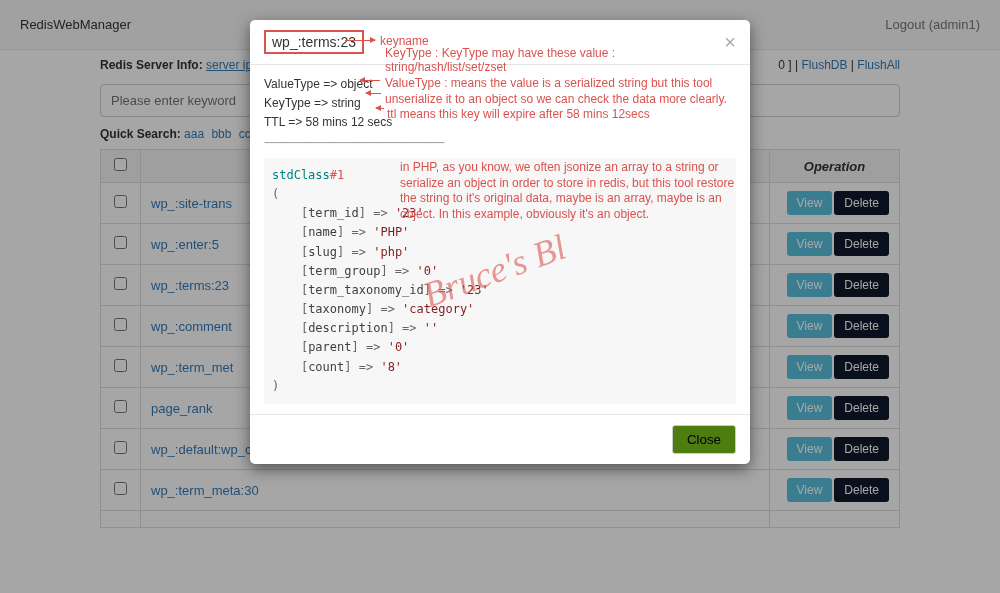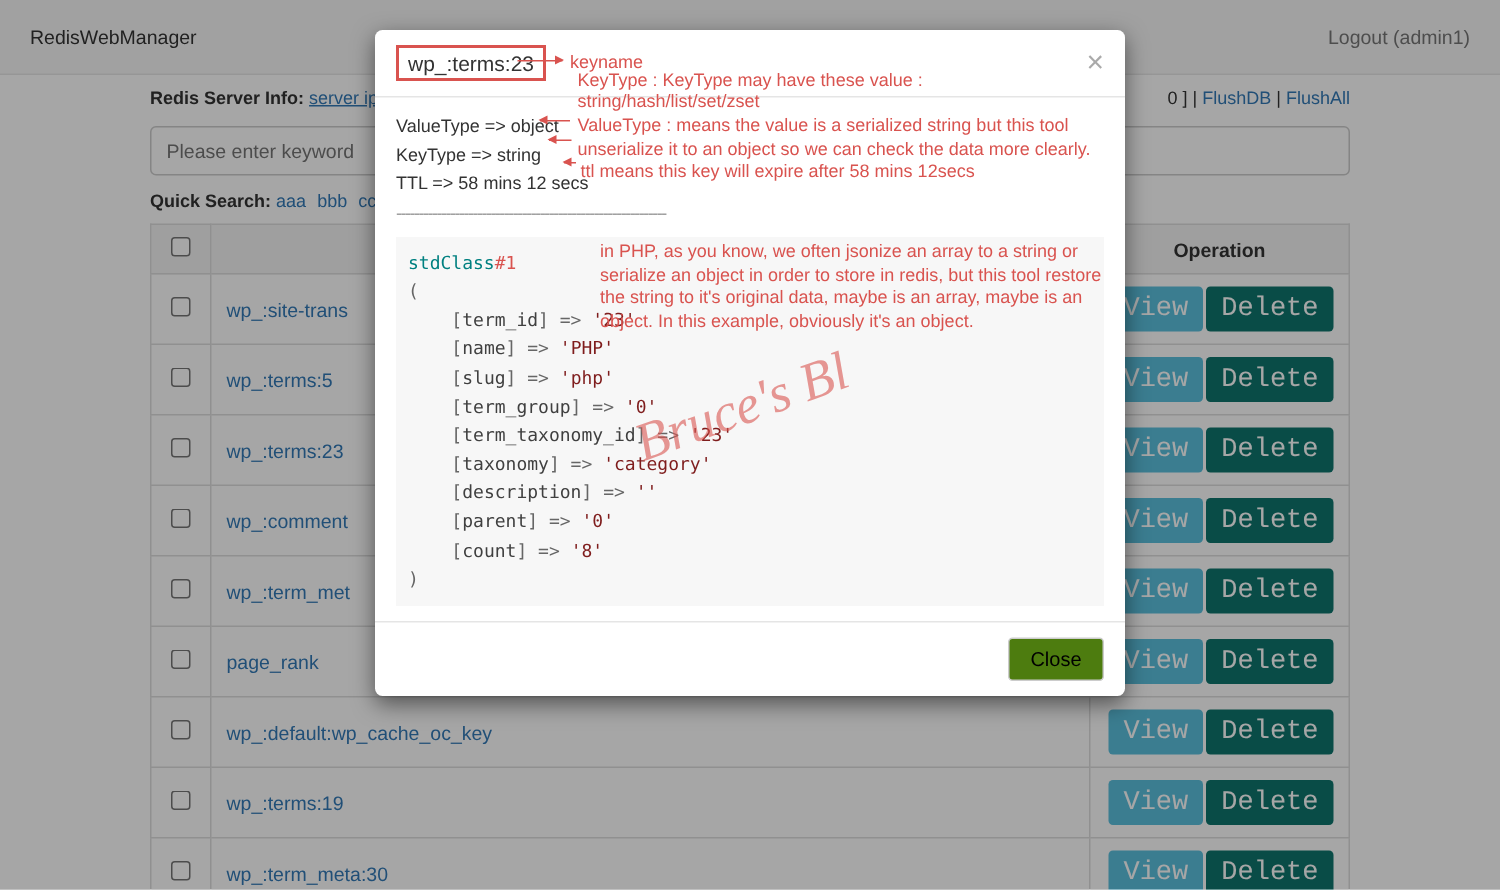--- a/index.html
+++ b/index.html
@@ -18,28 +18,28 @@
     .search-box { margin: 4px 0; }
     .search-box input { width: 100%; padding: 8px 10px; border: 1px solid #ccc; border-radius: 4px; font-size: 13px; color: #999; }
     
     .quick-search { padding: 6px 0; font-size: 12px; }
     .quick-search b { font-weight: bold; }
     .quick-search a { color: #337ab7; text-decoration: none; margin-right: 4px; }
     
     table { width: 100%; border-collapse: collapse; margin-top: 2px; }
     th, td { border: 1px solid #ddd; padding: 8px 10px; text-align: left; font-size: 13px; }
     th { background: #f5f5f5; font-weight: bold; }
-    th.op { width: 130px; text-align: center; }
+    th.op { width: 130px; text-align: center; font-style: italic; }
     th.chk, td.chk { width: 40px; text-align: center; }
     td.key a { color: #337ab7; text-decoration: none; }
     td.op { text-align: right; white-space: nowrap; }
     
-    .btn { display: inline-block; padding: 5px 10px; border-radius: 3px; color: #fff; font-size: 18px; border: none; cursor: pointer; margin-left: 2px; font-family: Liberation Mono, monospace; }
+    .btn { display: inline-block; padding: 5px 10px; border-radius: 3px; color: #fff; font-size: 12px; border: none; cursor: pointer; margin-left: 2px; }
     .btn-view { background: #5bc0de; }
-    .btn-del { background: #0f766e; }
+    .btn-del { background: #0f172a; }
     
     .overlay { position: absolute; inset: 0; background: rgba(0,0,0,0.35); }
     
     .modal { position: absolute; left: 250px; top: 20px; width: 500px; background: #fff; border-radius: 5px; box-shadow: 0 5px 15px rgba(0,0,0,.5); }
     .modal-header { padding: 10px 14px; border-bottom: 1px solid #e5e5e5; display: flex; justify-content: space-between; align-items: center; }
     .modal-title { font-size: 14px; font-weight: normal; border: 2px solid #d9534f; padding: 2px 6px; display: inline-block; }
     .modal-close { color: #aaa; font-size: 20px; cursor: pointer; background: none; border: none; }
     .modal-body { padding: 10px 14px; font-size: 12px; font-family: Menlo, Consolas, monospace; }
     .meta-block { font-family: -apple-system, Arial, sans-serif; margin-bottom: 6px; line-height: 1.6; }
     .sep { color: #999; letter-spacing: -1px; }
@@ -107,21 +107,21 @@
         </tr>
       </thead>
       <tbody id="tbody">
           <tr>
             <td class="chk"><input type="checkbox" style=""></td>
             <td class="key"><a>wp_:site-trans</a></td>
             <td class="op"><button class="btn btn-view">View</button><button class="btn btn-del">Delete</button></td>
           </tr>
           <tr>
             <td class="chk"><input type="checkbox" style=""></td>
-            <td class="key"><a>wp_:terms:5</a></td>
+            <td class="key"><a>wp_:enter:5</a></td>
             <td class="op"><button class="btn btn-view">View</button><button class="btn btn-del">Delete</button></td>
           </tr>
           <tr>
             <td class="chk"><input type="checkbox" style=""></td>
             <td class="key"><a>wp_:terms:23</a></td>
             <td class="op"><button class="btn btn-view">View</button><button class="btn btn-del">Delete</button></td>
           </tr>
           <tr>
             <td class="chk"><input type="checkbox" style=""></td>
             <td class="key"><a>wp_:comment</a></td>
@@ -133,25 +133,20 @@
             <td class="op"><button class="btn btn-view">View</button><button class="btn btn-del">Delete</button></td>
           </tr>
           <tr>
             <td class="chk"><input type="checkbox" style=""></td>
             <td class="key"><a>page_rank</a></td>
             <td class="op"><button class="btn btn-view">View</button><button class="btn btn-del">Delete</button></td>
           </tr>
           <tr>
             <td class="chk"><input type="checkbox" style=""></td>
             <td class="key"><a>wp_:default:wp_cache_oc_key</a></td>
-            <td class="op"><button class="btn btn-view">View</button><button class="btn btn-del">Delete</button></td>
-          </tr>
-          <tr>
-            <td class="chk"><input type="checkbox" style=""></td>
-            <td class="key"><a>wp_:terms:19</a></td>
             <td class="op"><button class="btn btn-view">View</button><button class="btn btn-del">Delete</button></td>
           </tr>
           <tr>
             <td class="chk"><input type="checkbox" style=""></td>
             <td class="key"><a>wp_:term_meta:30</a></td>
             <td class="op"><button class="btn btn-view">View</button><button class="btn btn-del">Delete</button></td>
           </tr>
           <tr>
             <td class="chk"></td>
             <td class="key"></td>

